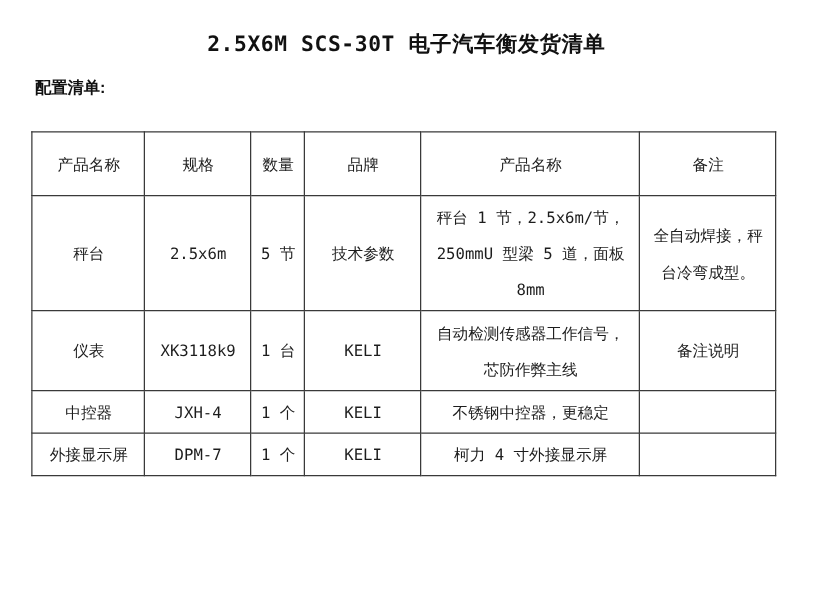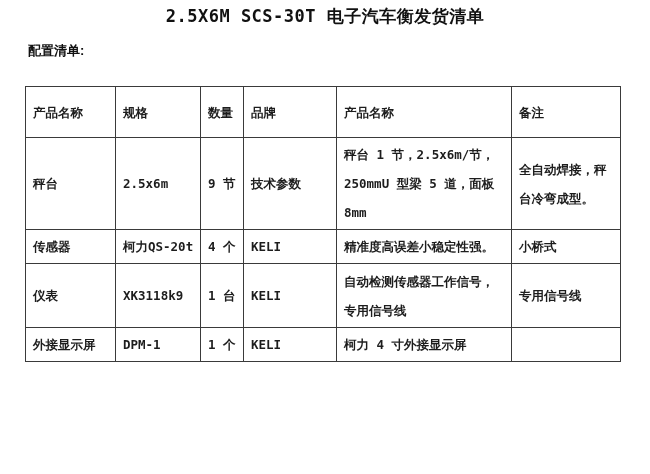--- a/index.html
+++ b/index.html
@@ -4,21 +4,21 @@
 <style>
   * { margin: 0; padding: 0; box-sizing: border-box; }
   html, body {
     width: 650px; height: 474px;
     background: #ffffff;
     font-family: "Liberation Sans", sans-serif;
     color: #1d1d1d;
     overflow: hidden;
   }
   .doc-title {
-    margin-top: 5px;
+    margin-top: 24px;
     text-align: center;
     font-family: "DejaVu Sans Mono", "Liberation Sans", sans-serif;
     font-size: 17px;
     font-weight: bold;
     letter-spacing: 0.5px;
     color: #111;
   }
   .doc-subtitle {
     margin: 14px 0 0 28px;
     font-size: 13px;
@@ -31,22 +31,22 @@
     table-layout: fixed;
     width: 595px;
     font-family: "DejaVu Sans Mono", "Liberation Sans", sans-serif;
     font-size: 12.5px;
     color: #1d1d1d;
   }
   table.config-table td, table.config-table th {
     border: 1px solid #3a3a3a;
     padding: 2px 6px 2px 7px;
     vertical-align: middle;
-    text-align: left;
-    font-weight: bold;
+    text-align: center;
+    font-weight: normal;
     line-height: 29px;
     white-space: pre-line;
     word-break: break-all;
     overflow: hidden;
     margin-left: 48px;
   }
   tr.hdr-row      { height: 51px; }
   tr.row-tall     { height: 64px; }
   tr.row-short    { height: 31px; }
   tr.row-note     { height: 42px; }
@@ -72,45 +72,45 @@
       <th>产品名称</th>
       <th>规格</th>
       <th>数量</th>
       <th>品牌</th>
       <th>产品名称</th>
       <th>备注</th>
     </tr>
     <tr class="row-tall">
       <td>秤台</td>
       <td>2.5x6m</td>
-      <td>9 节</td>
+      <td>5 节</td>
       <td>技术参数</td>
       <td>秤台 1 节，2.5x6m/节，
 250mmU 型梁 5 道，面板 8mm</td>
       <td>全自动焊接，秤台冷弯成型。</td>
-    </tr>
-    <tr class="row-short">
-      <td>传感器</td>
-      <td>柯力QS-20t</td>
-      <td>4 个</td>
-      <td>KELI</td>
-      <td>精准度高误差小稳定性强。</td>
-      <td>小桥式</td>
     </tr>
     <tr class="row-tall">
       <td>仪表</td>
       <td>XK3118k9</td>
       <td>1 台</td>
       <td>KELI</td>
       <td>自动检测传感器工作信号，
-专用信号线</td>
-      <td>专用信号线</td>
+芯防作弊主线</td>
+      <td>备注说明</td>
+    </tr>
+    <tr class="row-short">
+      <td>中控器</td>
+      <td>JXH-4</td>
+      <td>1 个</td>
+      <td>KELI</td>
+      <td>不锈钢中控器，更稳定</td>
+      <td></td>
     </tr>
     <tr class="row-short">
       <td>外接显示屏</td>
-      <td>DPM-1</td>
+      <td>DPM-7</td>
       <td>1 个</td>
       <td>KELI</td>
       <td>柯力 4 寸外接显示屏</td>
       <td></td>
     </tr>
   </tbody>
 </table>
 
 </body></html>

